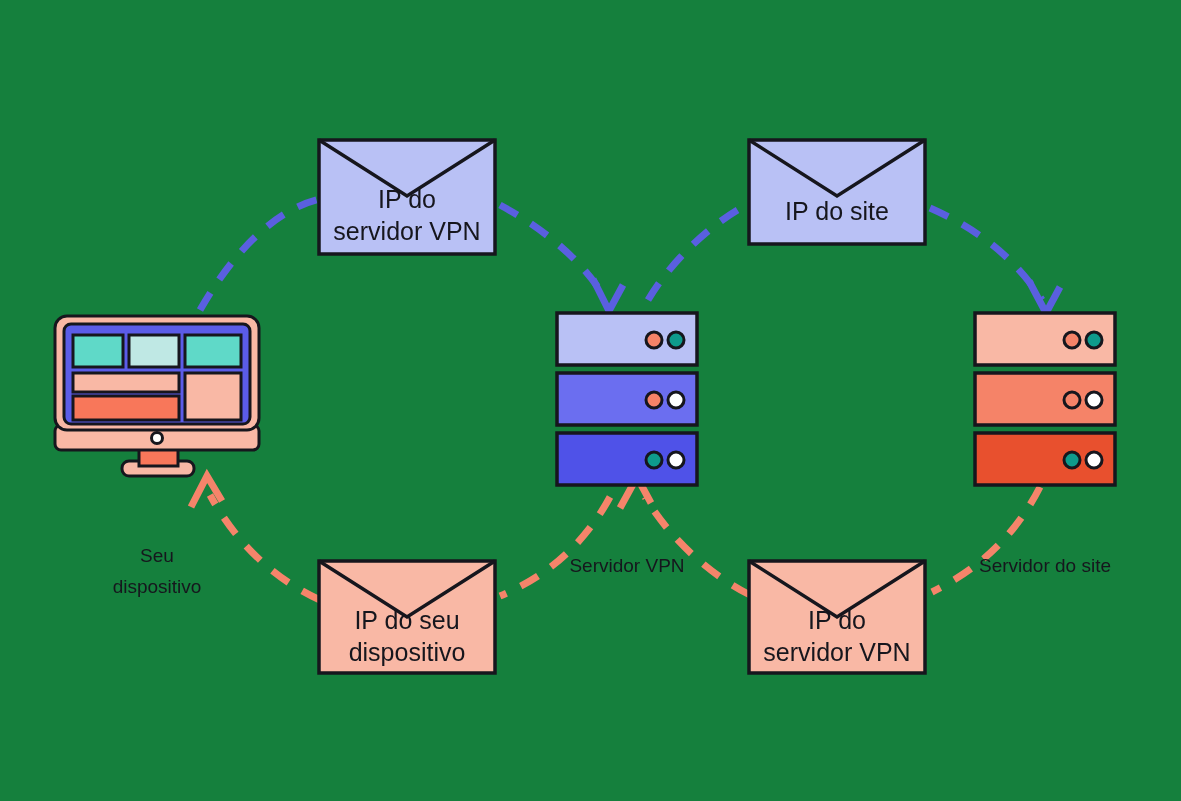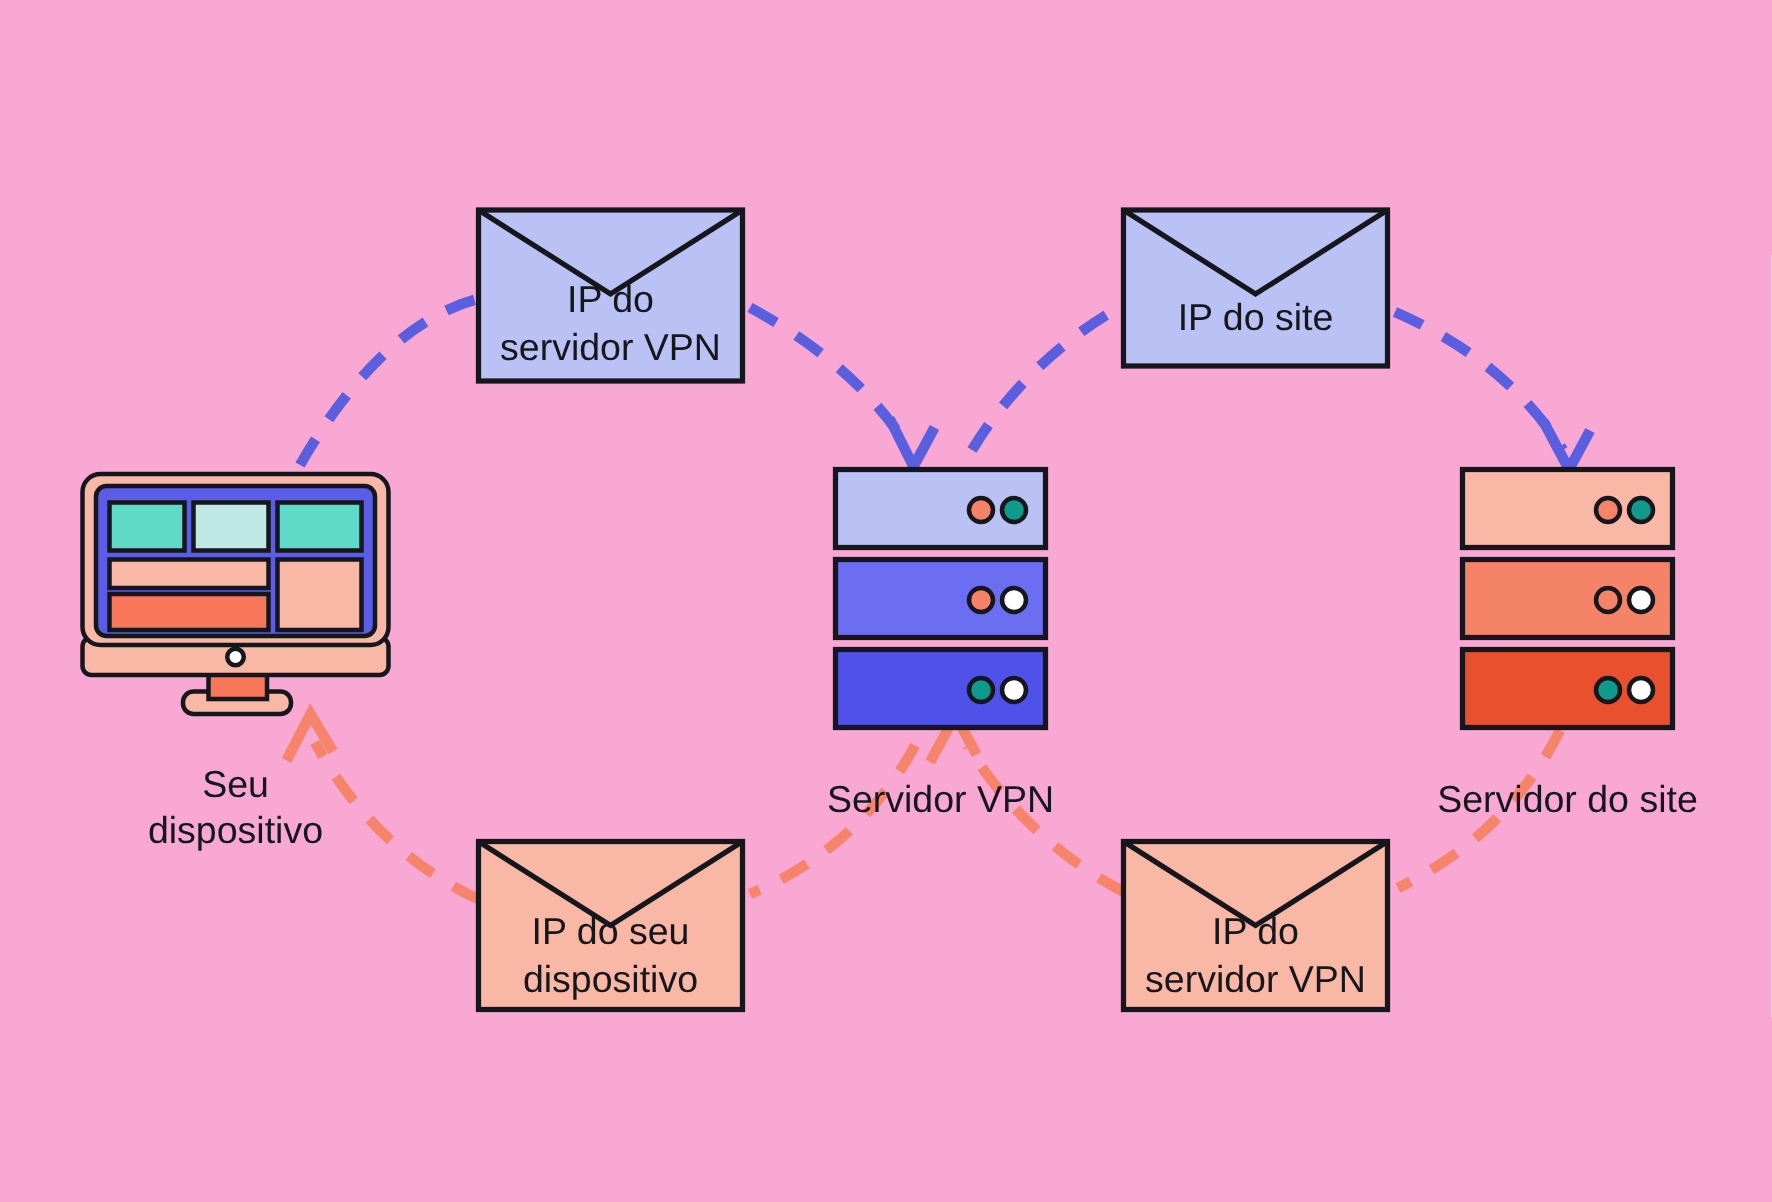--- a/index.html
+++ b/index.html
@@ -7,38 +7,39 @@
     padding: 0;
     background: #ffffff;
   }
   body {
     font-family: "Liberation Sans", sans-serif;
   }
   #canvas {
     position: relative;
     width: 1181px;
     height: 801px;
-    background: #f9a8d4;
+    background: #15803d;
     overflow: hidden;
   }
   #canvas svg.layer {
     position: absolute;
     top: 0;
     left: 0;
     width: 1181px;
     height: 801px;
   }
   .label-text {
     position: absolute;
     color: #16161d;
     font-family: "Liberation Sans", sans-serif;
-    font-size: 25px;
+    font-size: 19px;
     line-height: 31px;
     text-align: center;
     white-space: pre-line;
+    margin-top: 32px;
   }
   .env-text {
     font-family: "Liberation Sans", sans-serif;
     font-size: 25px;
     fill: #16161d;
   }
 </style>
 </head>
 <body>
 

